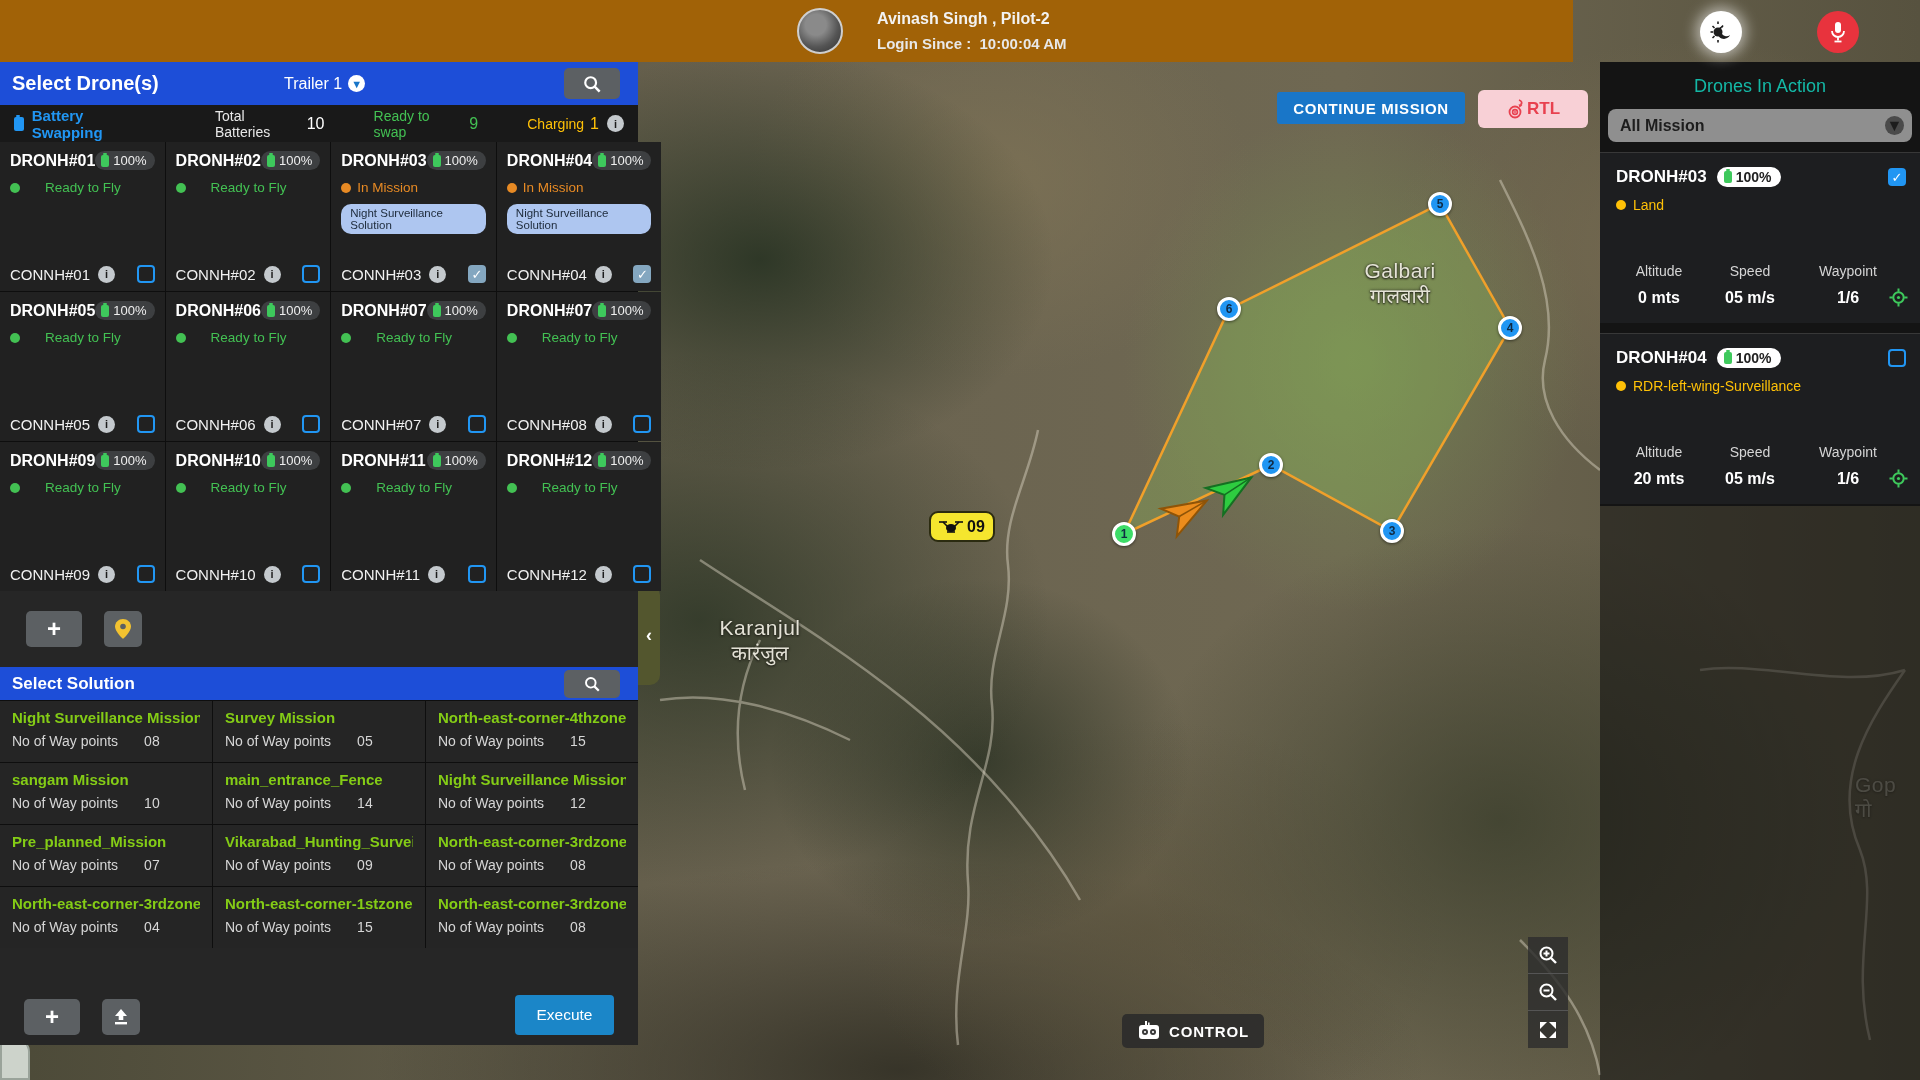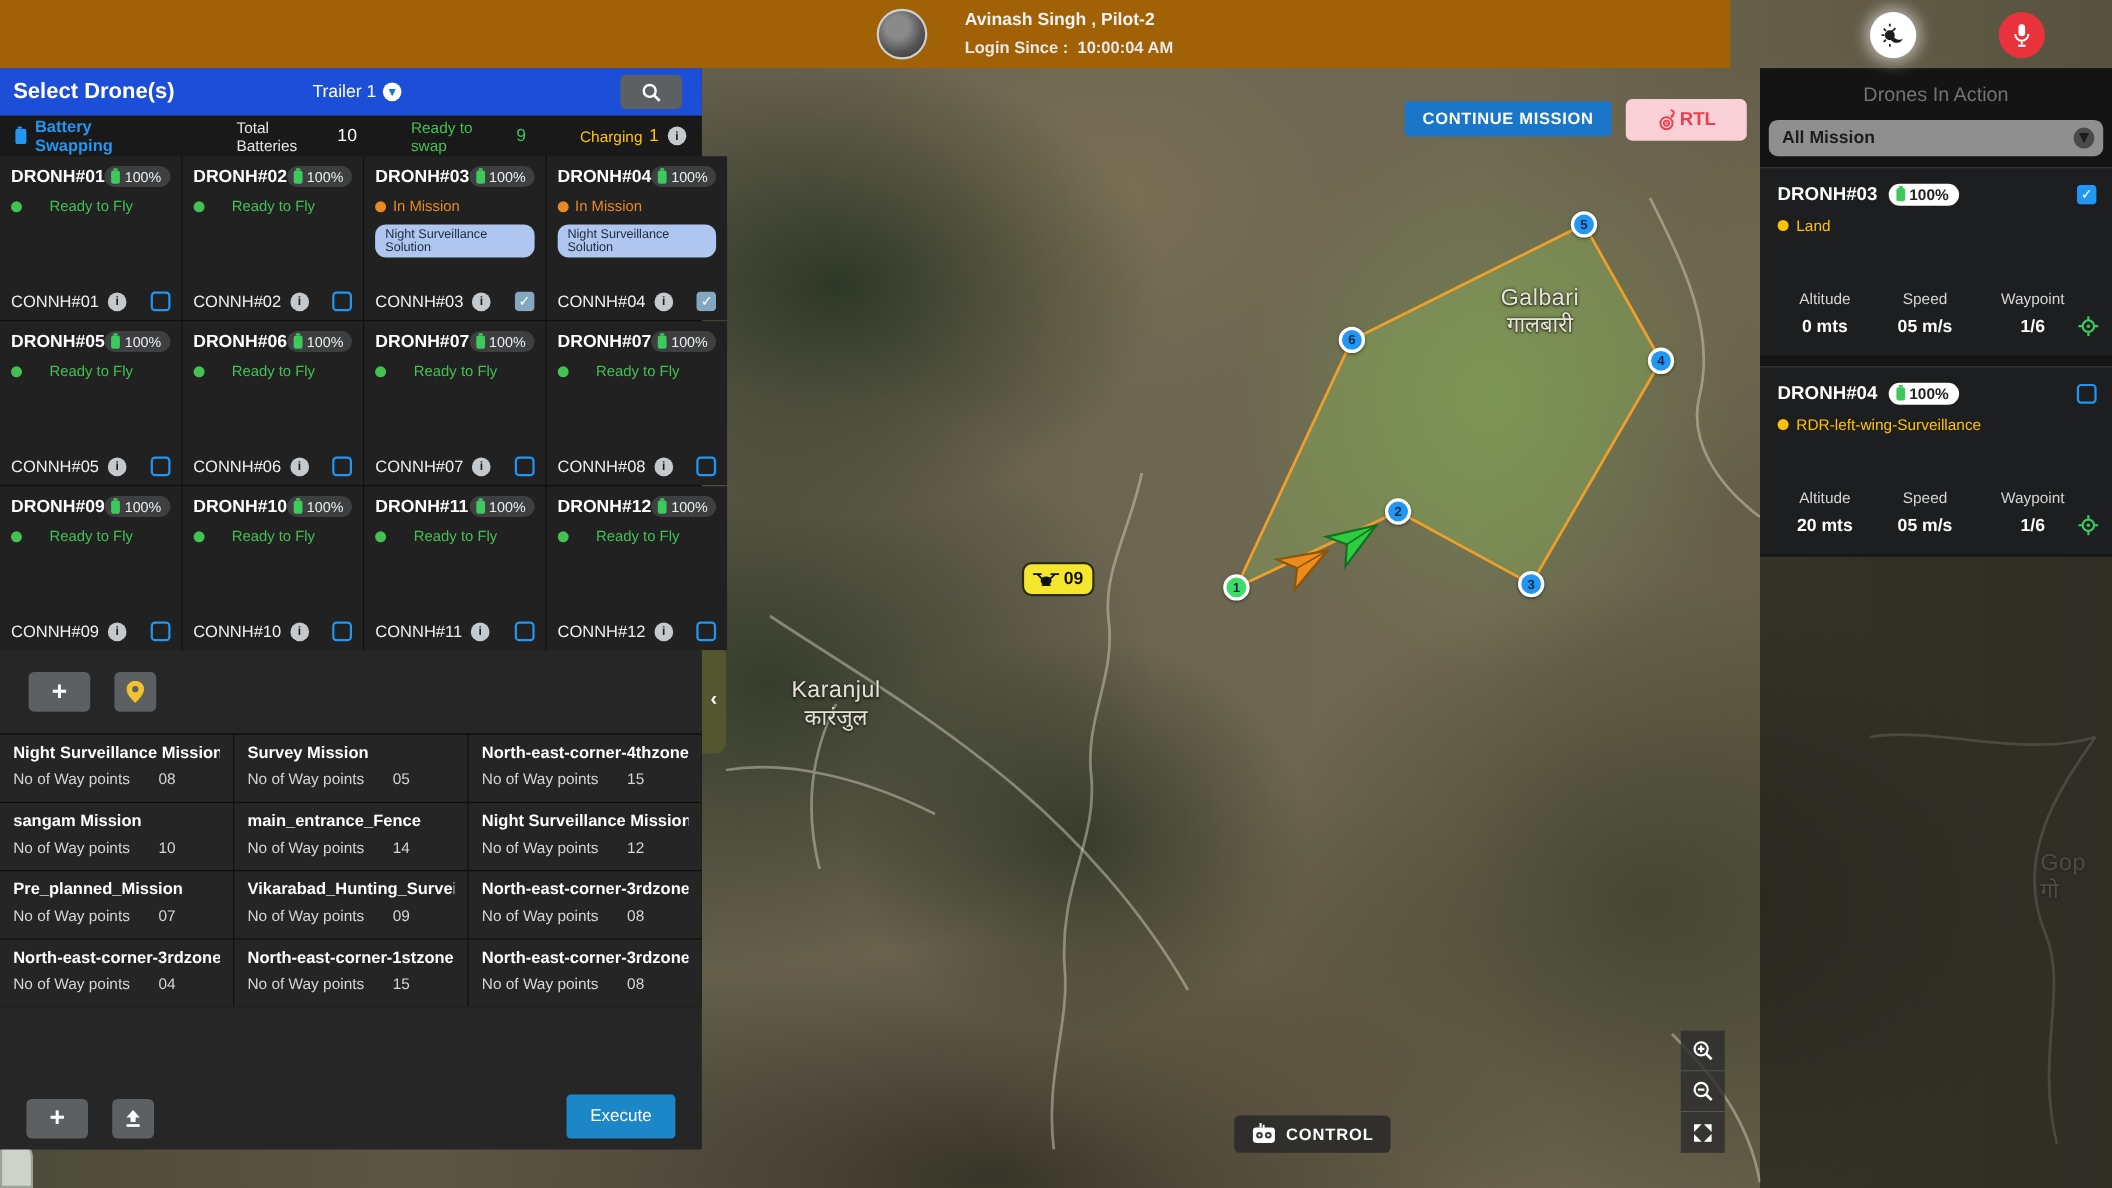--- a/index.html
+++ b/index.html
@@ -144,33 +144,33 @@
 
   .drone-actions { height:76px; display:flex; align-items:center; gap:22px; padding:0 26px; }
   .gray-btn { background:#5c6063; border:none; border-radius:5px; color:#fff;
     cursor:pointer; display:flex; align-items:center; justify-content:center; }
   .gb-plus { width:56px; height:36px; font-size:24px; font-weight:bold; line-height:1; }
   .gb-sq { width:38px; height:36px; }
 
   .mission-grid { display:grid; grid-template-columns:repeat(3,1fr); background:#0e0e0e;
     gap:1px; border-top:1px solid #0e0e0e; }
   .mcell { background:#252525; height:61px; padding:8px 12px; cursor:pointer; overflow:hidden; }
-  .m-name { font-size:15px; font-weight:bold; color:#ffffff; white-space:nowrap; overflow:hidden; }
+  .m-name { font-size:15px; font-weight:bold; color:#84cc16; white-space:nowrap; overflow:hidden; }
   .m-row { display:flex; gap:26px; margin-top:7px; font-size:14px; color:#d6d6d6; }
 
   .solution-actions { flex:1; display:flex; align-items:flex-end; padding:0 24px 10px 24px; gap:22px; }
   .btn-execute { margin-left:auto; width:99px; height:40px; background:#1b86c8;
     color:#fff; border:none; border-radius:4px; font-size:15.5px; cursor:pointer;
     font-family:inherit; }
 
   
   #right-panel { position:absolute; left:1600px; top:62px; width:320px; height:1018px;
     background:rgba(14,14,14,.55); z-index:20; }
   .rp-top { background:#141414; padding-bottom:2px; }
-  .rp-title { text-align:center; font-size:18px; color:#737373; padding:14px 0 12px 0; }
+  .rp-title { text-align:center; font-size:18px; color:#14b8a6; padding:14px 0 12px 0; }
   .rp-select { margin:0 8px; height:33px; background:#8f8f8f; border-radius:8px;
     display:flex; align-items:center; padding:0 8px 0 12px; cursor:pointer;
     border:none; width:304px; font-family:inherit; }
   .rp-select span { color:#1d1d1d; font-size:16px; font-weight:bold; }
   .rp-caret { margin-left:auto; width:19px; height:19px; border-radius:50%;
     background:#4a4a4a; color:#e8e8e8; font-size:11px; display:flex;
     align-items:center; justify-content:center; }
   .rcard { background:#1d1e20; border-top:1px solid #383838; margin-top:10px;
     padding:14px 14px 16px 16px; position:relative; }
   .rc-top { display:flex; align-items:center; gap:10px; }
@@ -594,20 +594,29 @@
   <div class="drone-actions">
     <button class="gray-btn gb-plus">+</button>
     <button class="gray-btn gb-sq">
       <svg width="16" height="20" viewBox="0 0 16 20">
         <path d="M8,0 C12.4,0 16,3.4 16,7.6 C16,13 8,20 8,20 C8,20 0,13 0,7.6 C0,3.4 3.6,0 8,0 Z" fill="#f2c230"></path>
         <circle cx="8" cy="7.5" r="2.8" fill="#5c6063"></circle>
       </svg>
     </button>
   </div>
 
+  <div class="blue-bar bar2">
+    <span class="bar-title">Select Solution</span>
+    <button class="search-btn" style="height:28px">
+      <svg width="16" height="16" viewBox="0 0 20 20">
+          <circle cx="8.5" cy="8.5" r="6" fill="none" stroke="#fff" stroke-width="2.4"></circle>
+          <line x1="13" y1="13" x2="18.5" y2="18.5" stroke="#fff" stroke-width="2.8"></line>
+        </svg>
+    </button>
+  </div>
 
   <div class="mission-grid" id="mission-grid">
       <div class="mcell">
         <div class="m-name">Night Surveillance Mission</div>
         <div class="m-row">
           <span>No of Way points</span>
           <span>08</span>
         </div>
       </div>
       <div class="mcell">

